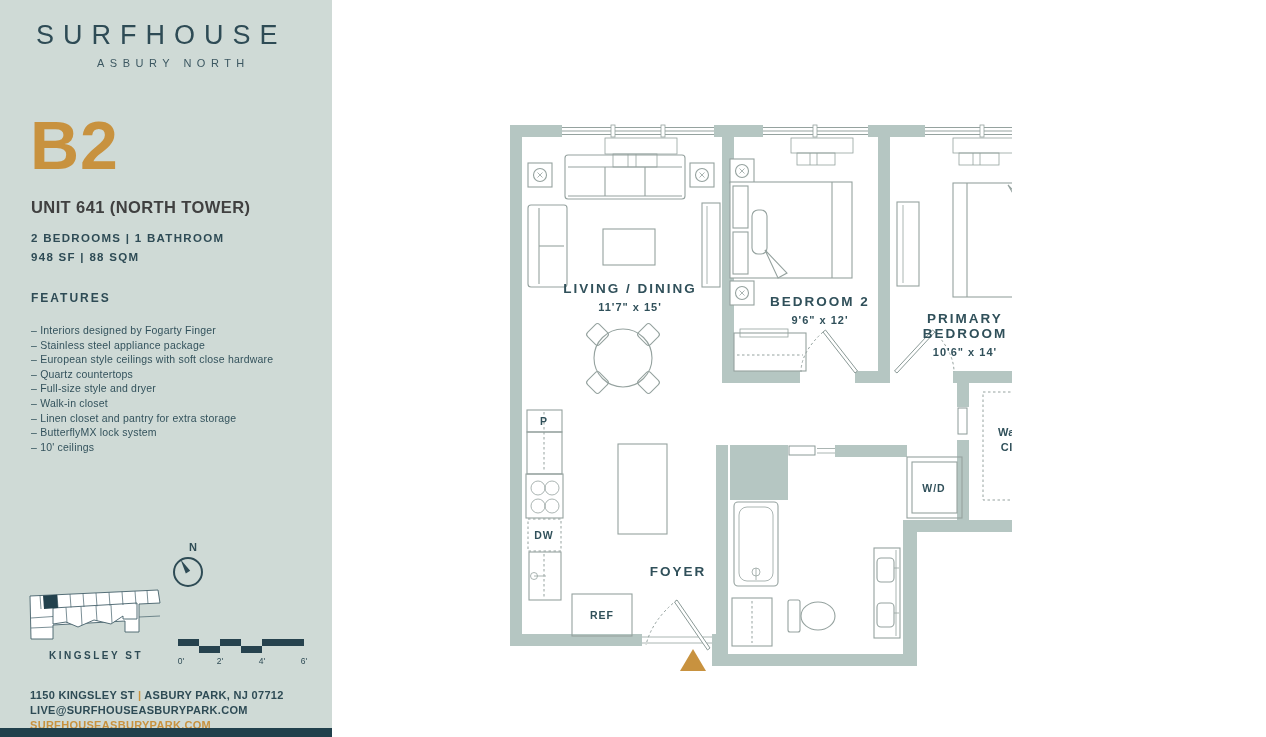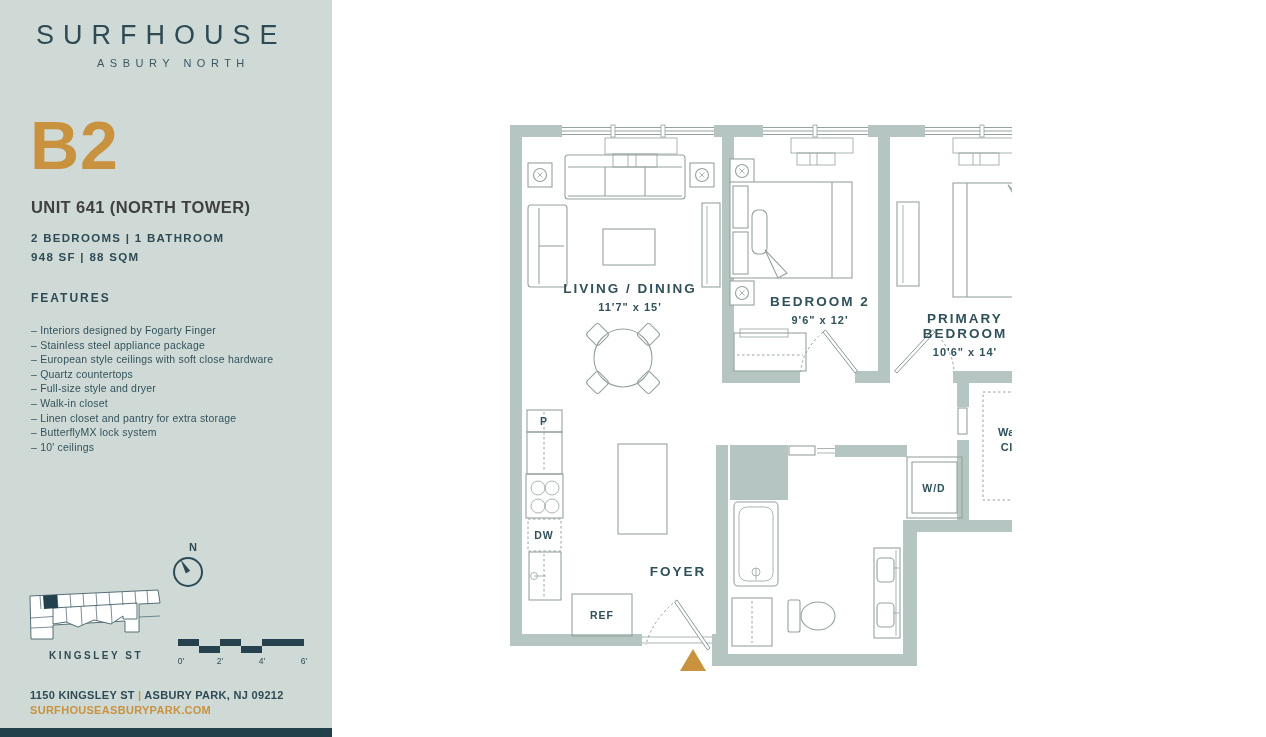--- a/index.html
+++ b/index.html
@@ -117,21 +117,22 @@
       <rect x="84" y="0" width="42" height="7" fill="#26424e"></rect>
       <rect x="21" y="7" width="21" height="7" fill="#26424e"></rect>
       <rect x="63" y="7" width="21" height="7" fill="#26424e"></rect>
       <text x="3" y="25" font-size="8.5" fill="#2e4b55" text-anchor="middle">0'</text>
       <text x="42" y="25" font-size="8.5" fill="#2e4b55" text-anchor="middle">2'</text>
       <text x="84" y="25" font-size="8.5" fill="#2e4b55" text-anchor="middle">4'</text>
       <text x="126" y="25" font-size="8.5" fill="#2e4b55" text-anchor="middle">6'</text>
     </svg>
 
     <div class="contact">
-      <div><span>1150 KINGSLEY ST</span><span class="sep">|</span><span>ASBURY PARK, NJ 09212</span></div>
+      <div><span>1150 KINGSLEY ST</span><span class="sep">|</span><span>ASBURY PARK, NJ 07712</span></div>
+      <div>LIVE@SURFHOUSEASBURYPARK.COM</div>
       <div class="web">SURFHOUSEASBURYPARK.COM</div>
     </div>
     <div class="bottom-bar"></div>
   </div>
 
   <svg class="plan" width="610" height="565" viewBox="0 0 610 565">
 
     <g>
       <rect class="wall" x="20" y="15" width="575" height="12"></rect>
       <rect class="wall" x="20" y="15" width="12" height="521"></rect>

